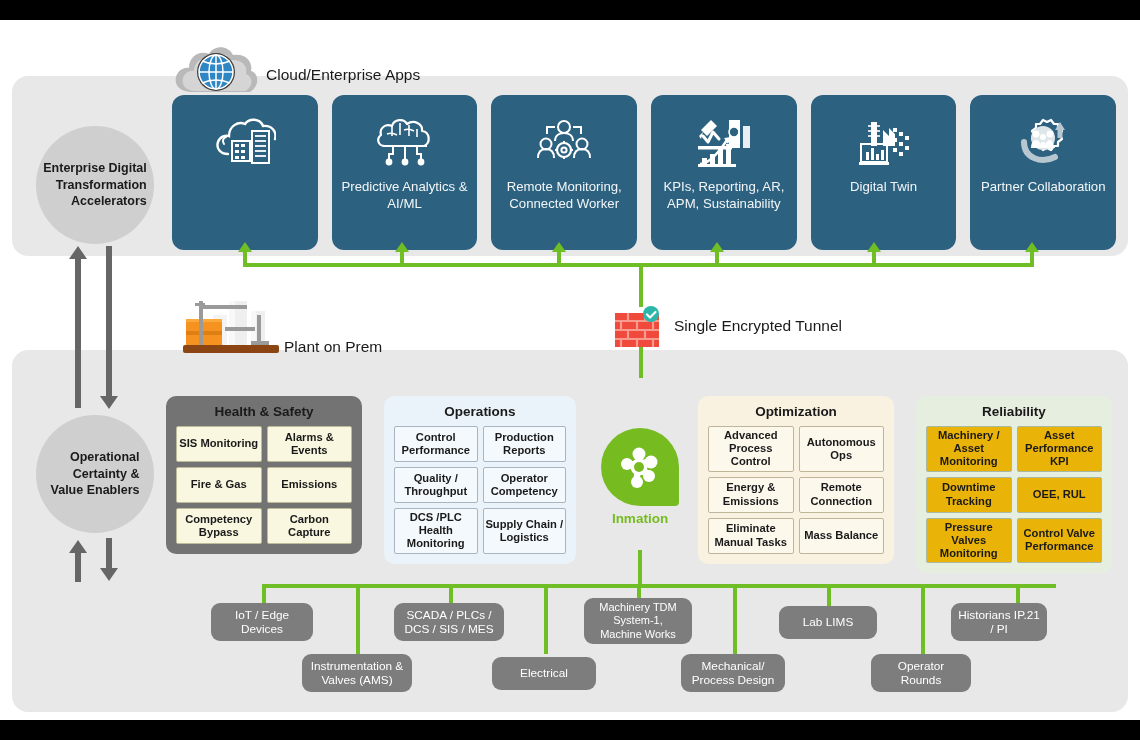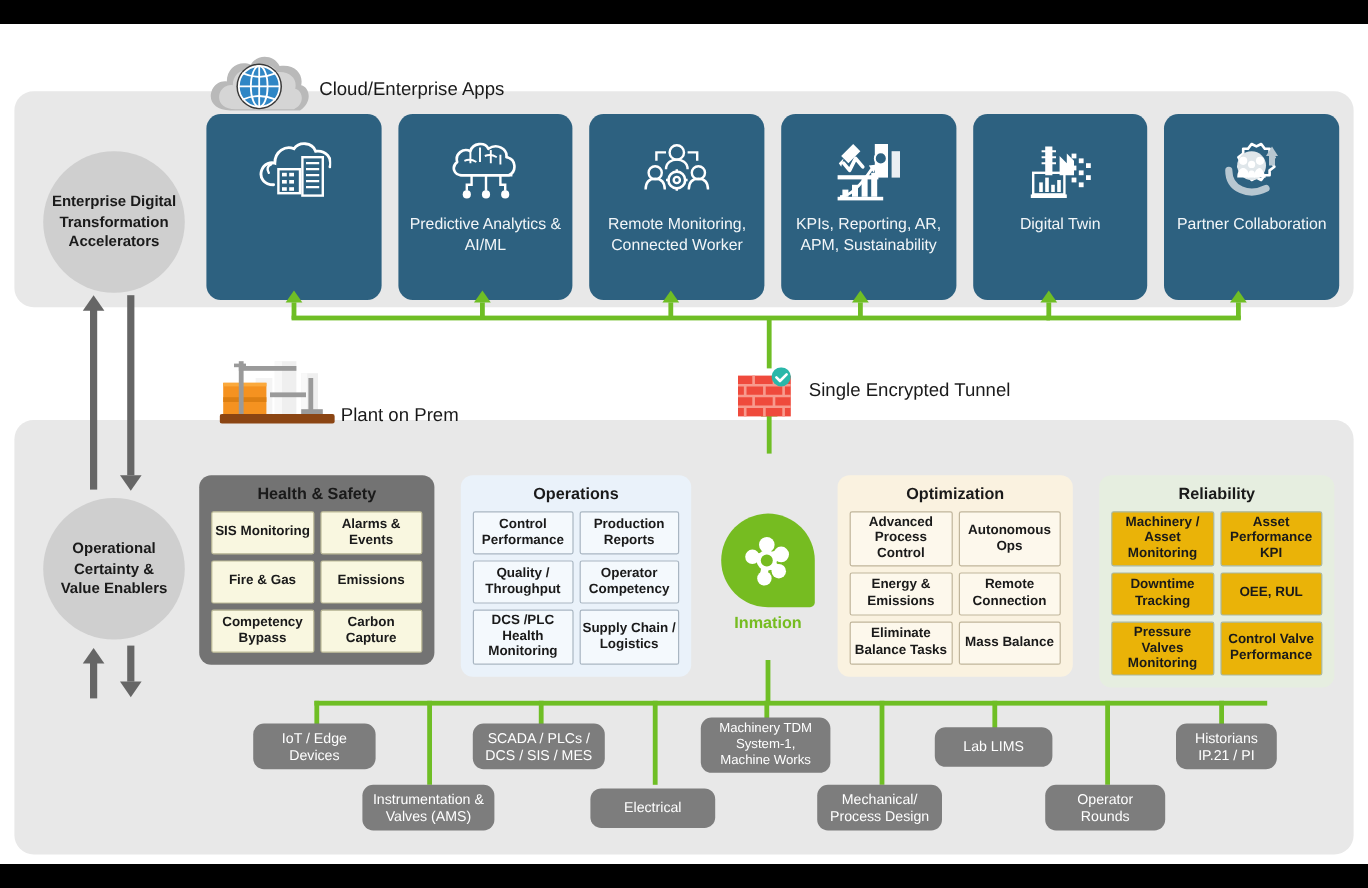--- a/index.html
+++ b/index.html
@@ -27,21 +27,21 @@
   }
   #band-top   { left: 12px; top: 56px;  width: 1116px; height: 180px; }
   #band-bot   { left: 12px; top: 330px; width: 1116px; height: 362px; }
 
   
   .circle {
     position: absolute;
     border-radius: 50%;
     background: #cfcfcf;
     display: flex; align-items: center; justify-content: center;
-    text-align: center;
+    text-align: right;
     font-weight: bold;
     font-size: 12.5px;
     color: #1a1a1a;
     line-height: 1.35;
     padding: 6px;
   }
   #circle-edt  { left: 36px;  top: 106px; width: 118px; height: 118px; }
   #circle-oc   { left: 36px;  top: 395px; width: 118px; height: 118px; }
   #circle-fds  { left: 36px;  top: 555px; width: 118px; height: 118px; }
 
@@ -485,21 +485,21 @@
     </div>
   </div>
 
   <div class="panel" id="panel-opt">
     <h3>Optimization</h3>
     <div class="grid">
       <div class="cell">Advanced Process Control</div>
       <div class="cell">Autonomous Ops</div>
       <div class="cell">Energy &amp; Emissions</div>
       <div class="cell">Remote Connection</div>
-      <div class="cell">Eliminate Balance Tasks</div>
+      <div class="cell">Eliminate Manual Tasks</div>
       <div class="cell">Mass Balance</div>
     </div>
   </div>
 
   <div class="panel" id="panel-rel">
     <h3>Reliability</h3>
     <div class="grid">
       <div class="cell">Machinery / Asset Monitoring</div>
       <div class="cell">Asset Performance KPI</div>
       <div class="cell">Downtime Tracking</div>
@@ -545,15 +545,15 @@
   <div class="drop" style="left:1016px;height:24px;"></div>
 
   <div class="pill" style="left:211px;top:583px;width:102px;height:38px;">IoT / Edge Devices</div>
   <div class="pill" style="left:302px;top:634px;width:110px;height:38px;">Instrumentation &amp; Valves (AMS)</div>
   <div class="pill" style="left:394px;top:583px;width:110px;height:38px;">SCADA / PLCs / DCS / SIS / MES</div>
   <div class="pill" style="left:492px;top:637px;width:104px;height:33px;">Electrical</div>
   <div class="pill" style="left:584px;top:578px;width:108px;height:46px;font-size:11px;">Machinery TDM System-1, Machine Works</div>
   <div class="pill" style="left:681px;top:634px;width:104px;height:38px;">Mechanical/ Process Design</div>
   <div class="pill" style="left:779px;top:586px;width:98px;height:33px;">Lab LIMS</div>
   <div class="pill" style="left:871px;top:634px;width:100px;height:38px;">Operator Rounds</div>
-  <div class="pill" style="left:980px;top:583px;width:84px;height:38px;">Historians IP.21 / PI</div>
+  <div class="pill" style="left:951px;top:583px;width:96px;height:38px;">Historians IP.21 / PI</div>
 
 </div>
 
 </body></html>

